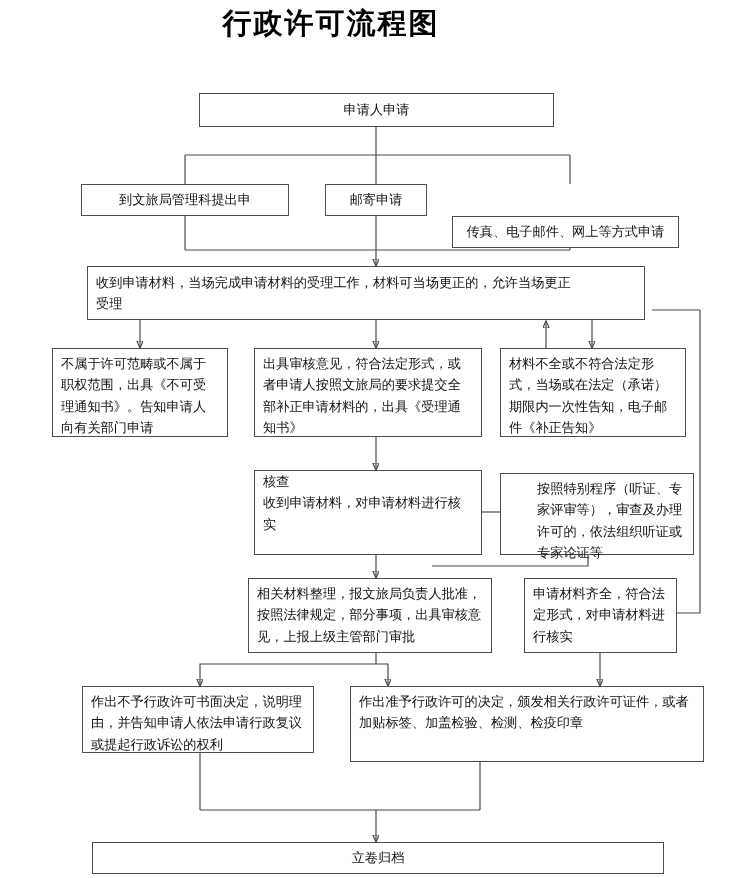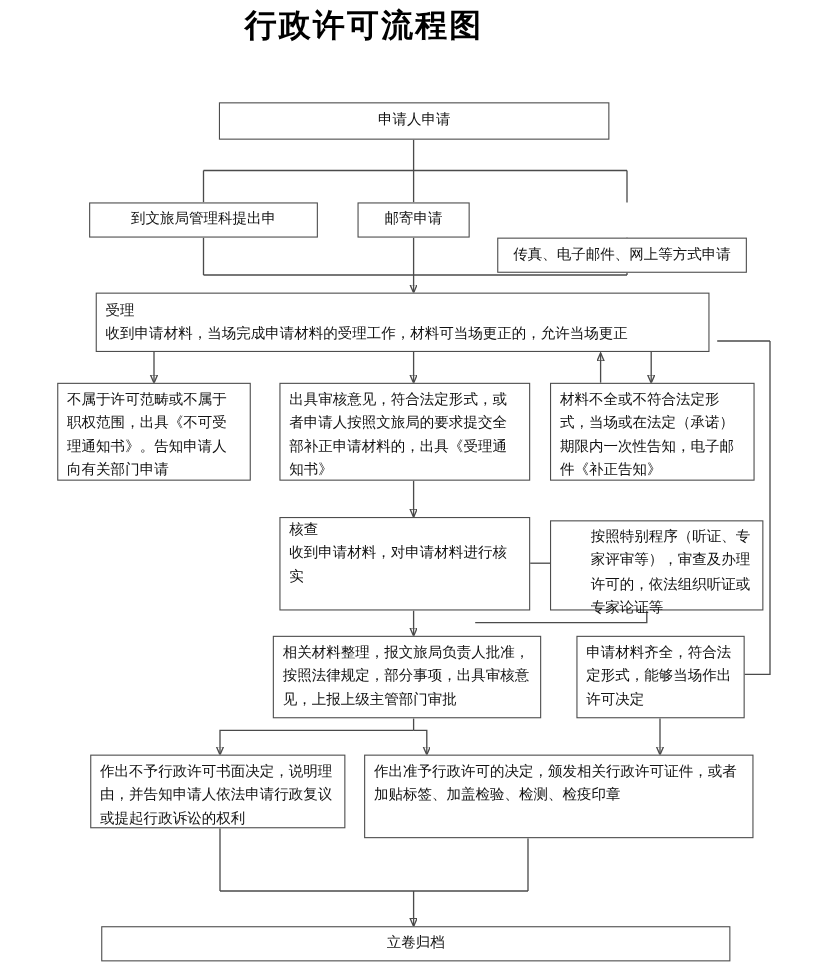--- a/index.html
+++ b/index.html
@@ -108,22 +108,22 @@
     <span class="hd">到文旅局管理科提出申</span>
   </div>
   <div class="node centerbox" style="left:325px;top:184px;width:102px;height:32px;">
     <span class="hd">邮寄申请</span>
   </div>
   <div class="node centerbox" style="left:452px;top:184px;width:227px;height:32px;margin-top:32px;">
     <span class="hd">传真、电子邮件、网上等方式申请</span>
   </div>
 
   <div class="node center" style="left:87px;top:266px;width:558px;height:54px;padding-top:5px;">
+    <span class="hd">收到申请材料，当场完成申请材料的受理工作，材料可当场更正的，允许当场更正</span>
     <span class="hd">受理</span>
-    <span class="hd">收到申请材料，当场完成申请材料的受理工作，材料可当场更正的，允许当场更正</span>
   </div>
 
   <div class="node" style="left:52px;top:348px;width:176px;height:89px;">
     <span class="bd">不属于许可范畴或不属于职权范围，出具《不可受理通知书》。告知申请人向有关部门申请</span>
   </div>
   <div class="node" style="left:254px;top:348px;width:228px;height:89px;">
     <span class="bd">出具审核意见，符合法定形式，或者申请人按照文旅局的要求提交全部补正申请材料的，出具《受理通知书》</span>
   </div>
   <div class="node" style="left:500px;top:348px;width:186px;height:89px;">
     <span class="bd">材料不全或不符合法定形式，当场或在法定（承诺）期限内一次性告知，电子邮件《补正告知》</span>
@@ -134,27 +134,27 @@
     <span class="bd">收到申请材料，对申请材料进行核实</span>
   </div>
   <div class="node" style="left:500px;top:473px;width:194px;height:82px;padding-left:36px;">
     <span class="bd">按照特别程序（听证、专家评审等），审查及办理许可的，依法组织听证或专家论证等</span>
   </div>
 
   <div class="node" style="left:248px;top:578px;width:244px;height:75px;">
     <span class="bd">相关材料整理，报文旅局负责人批准，按照法律规定，部分事项，出具审核意见，上报上级主管部门审批</span>
   </div>
   <div class="node" style="left:524px;top:578px;width:153px;height:75px;">
-    <span class="bd">申请材料齐全，符合法定形式，能够当场作出许可决定</span>
+    <span class="bd">申请材料齐全，符合法定形式，对申请材料进行核实</span>
   </div>
 
   <div class="node" style="left:82px;top:686px;width:232px;height:67px;">
     <span class="bd">作出不予行政许可书面决定，说明理由，并告知申请人依法申请行政复议或提起行政诉讼的权利</span>
   </div>
-  <div class="node" style="left:331px;top:686px;width:354px;height:76px;">
+  <div class="node" style="left:350px;top:686px;width:354px;height:76px;">
     <span class="bd">作出准予行政许可的决定，颁发相关行政许可证件，或者加贴标签、加盖检验、检测、检疫印章</span>
   </div>
 
   <div class="node centerbox" style="left:92px;top:842px;width:572px;height:32px;">
     <span class="hd">立卷归档</span>
   </div>
 
 </div>
 
 </body></html>

